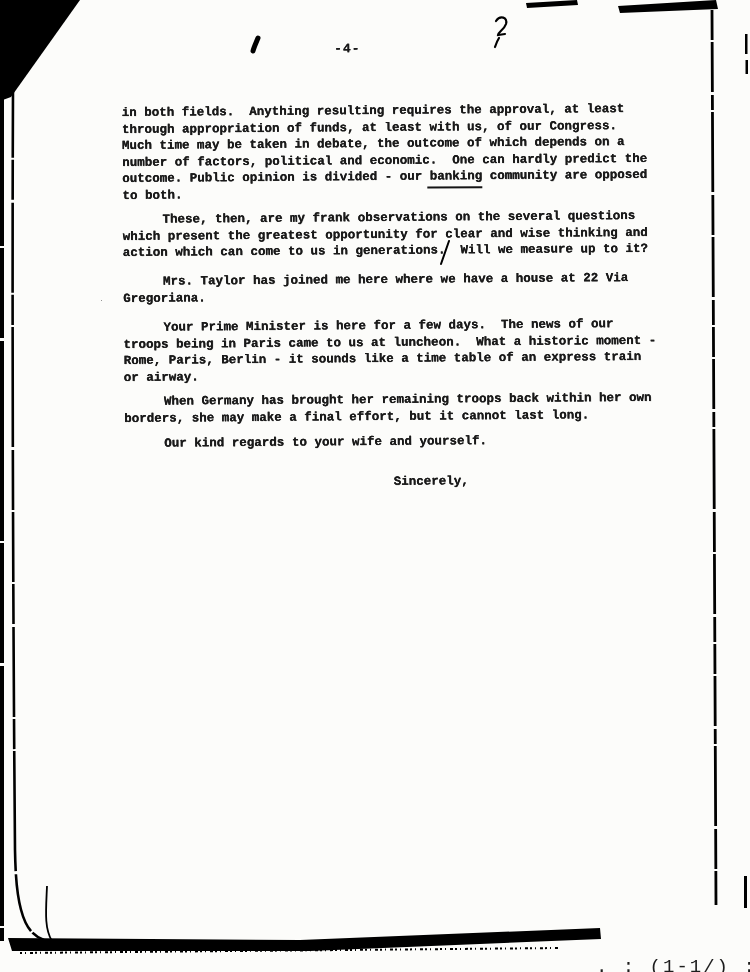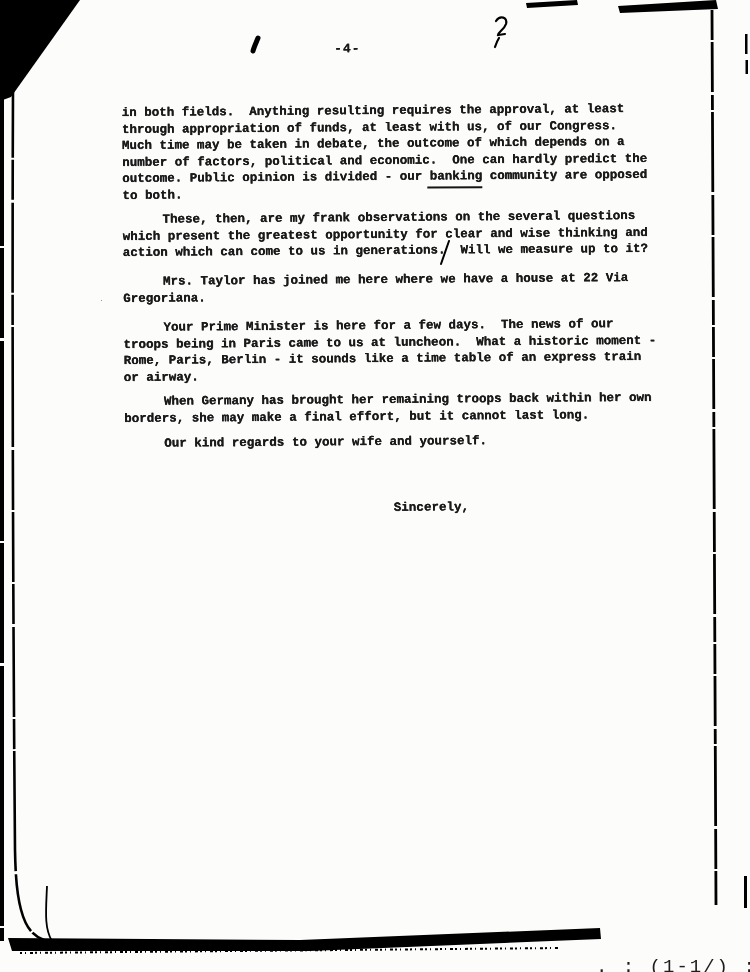--- a/index.html
+++ b/index.html
@@ -20,21 +20,21 @@
     letter-spacing:1px;text-shadow:0 0 .6px currentColor;
   }
   .para{
     position:absolute;left:124px;white-space:pre;
     font:700 12.5px/16.5px "Liberation Mono","DejaVu Sans Mono",monospace;
     text-shadow:0 0 .55px currentColor, .3px .3px 0 rgba(20,20,20,.35);
   }
   .indent{text-indent:40px;}
   .p1{top:103px}.p2{top:210px}.p3{top:272px}.p4{top:318px}.p5{top:392px}.p6{top:434px}
   .closing{
-    position:absolute;left:393px;top:500px;white-space:pre;
+    position:absolute;left:393px;top:474px;white-space:pre;
     font:700 12.5px/16.5px "Liberation Mono","DejaVu Sans Mono",monospace;
     text-shadow:0 0 .55px currentColor, .3px .3px 0 rgba(20,20,20,.35);
   }
   .underline{position:absolute;left:429px;top:187px;width:55px;height:2.4px;background:#151515;}
   .fragment{
     position:absolute;left:596px;top:957px;z-index:3;white-space:pre;
     font:400 19px/20px "Liberation Mono","DejaVu Sans Mono",monospace;
     letter-spacing:2px;color:#1d1d1d;
   }
 </style>

